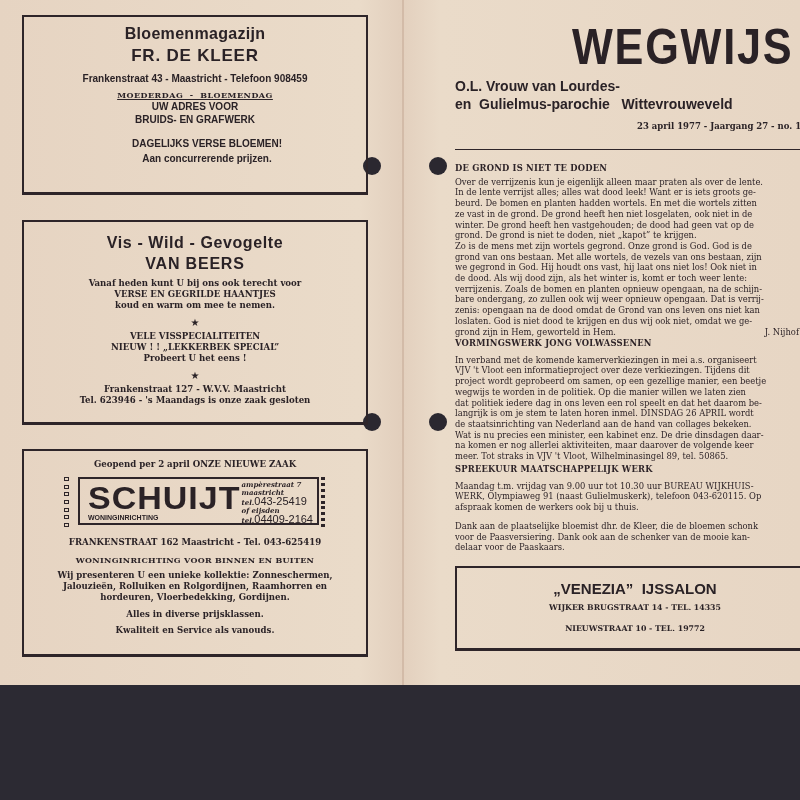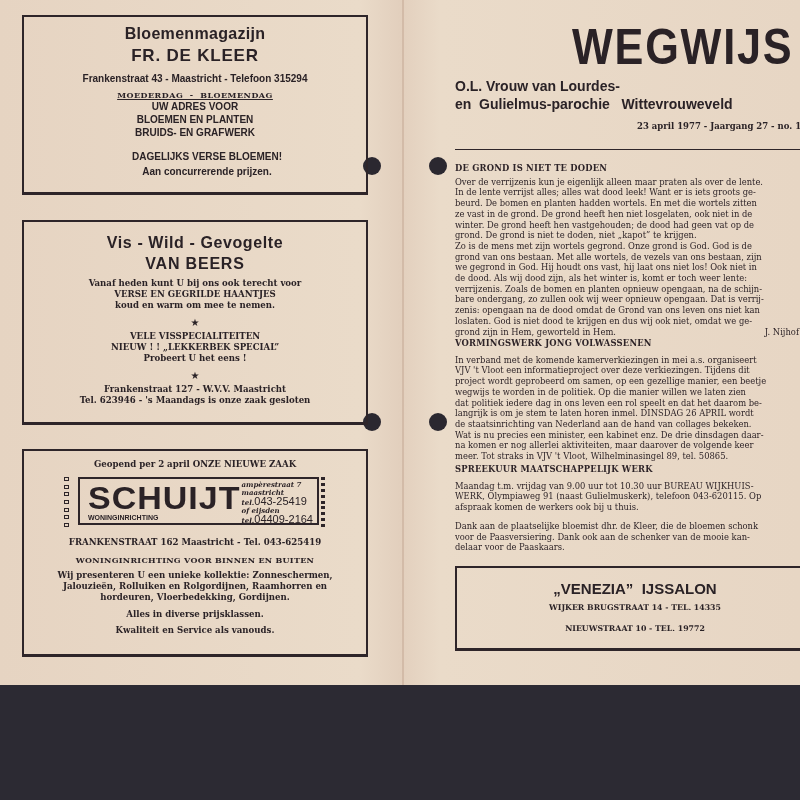--- a/index.html
+++ b/index.html
@@ -87,25 +87,24 @@
 <div class="cloth"></div>
 
 <div class="punch" style="left:363px;top:157px;"></div>
 <div class="punch" style="left:363px;top:413px;"></div>
 <div class="punch" style="left:429px;top:157px;"></div>
 <div class="punch" style="left:429px;top:413px;"></div>
 
 <div class="box c" id="ad1">
   <div class="l1 sans">Bloemenmagazijn</div>
   <div class="l2 sans">FR. DE KLEER</div>
-  <div class="l3 sans">Frankenstraat 43 - Maastricht - Telefoon 315294</div>
+  <div class="l3 sans">Frankenstraat 43 - Maastricht - Telefoon 908459</div>
   <div class="l4 serifb" style="white-space:pre;">MOEDERDAG  -  BLOEMENDAG</div>
   <div class="l5 sans">
     <div>UW ADRES VOOR</div>
-    <div>BLOEMEN EN PLANTEN</div>
     <div>BRUIDS- EN GRAFWERK</div>
   </div>
   <div class="l6 sans">
     <div>DAGELIJKS VERSE BLOEMEN!</div>
     <div>Aan concurrerende prijzen.</div>
   </div>
 </div>
 
 <div class="box c" id="ad2">
   <div class="l1 sans">Vis - Wild - Gevogelte</div>

